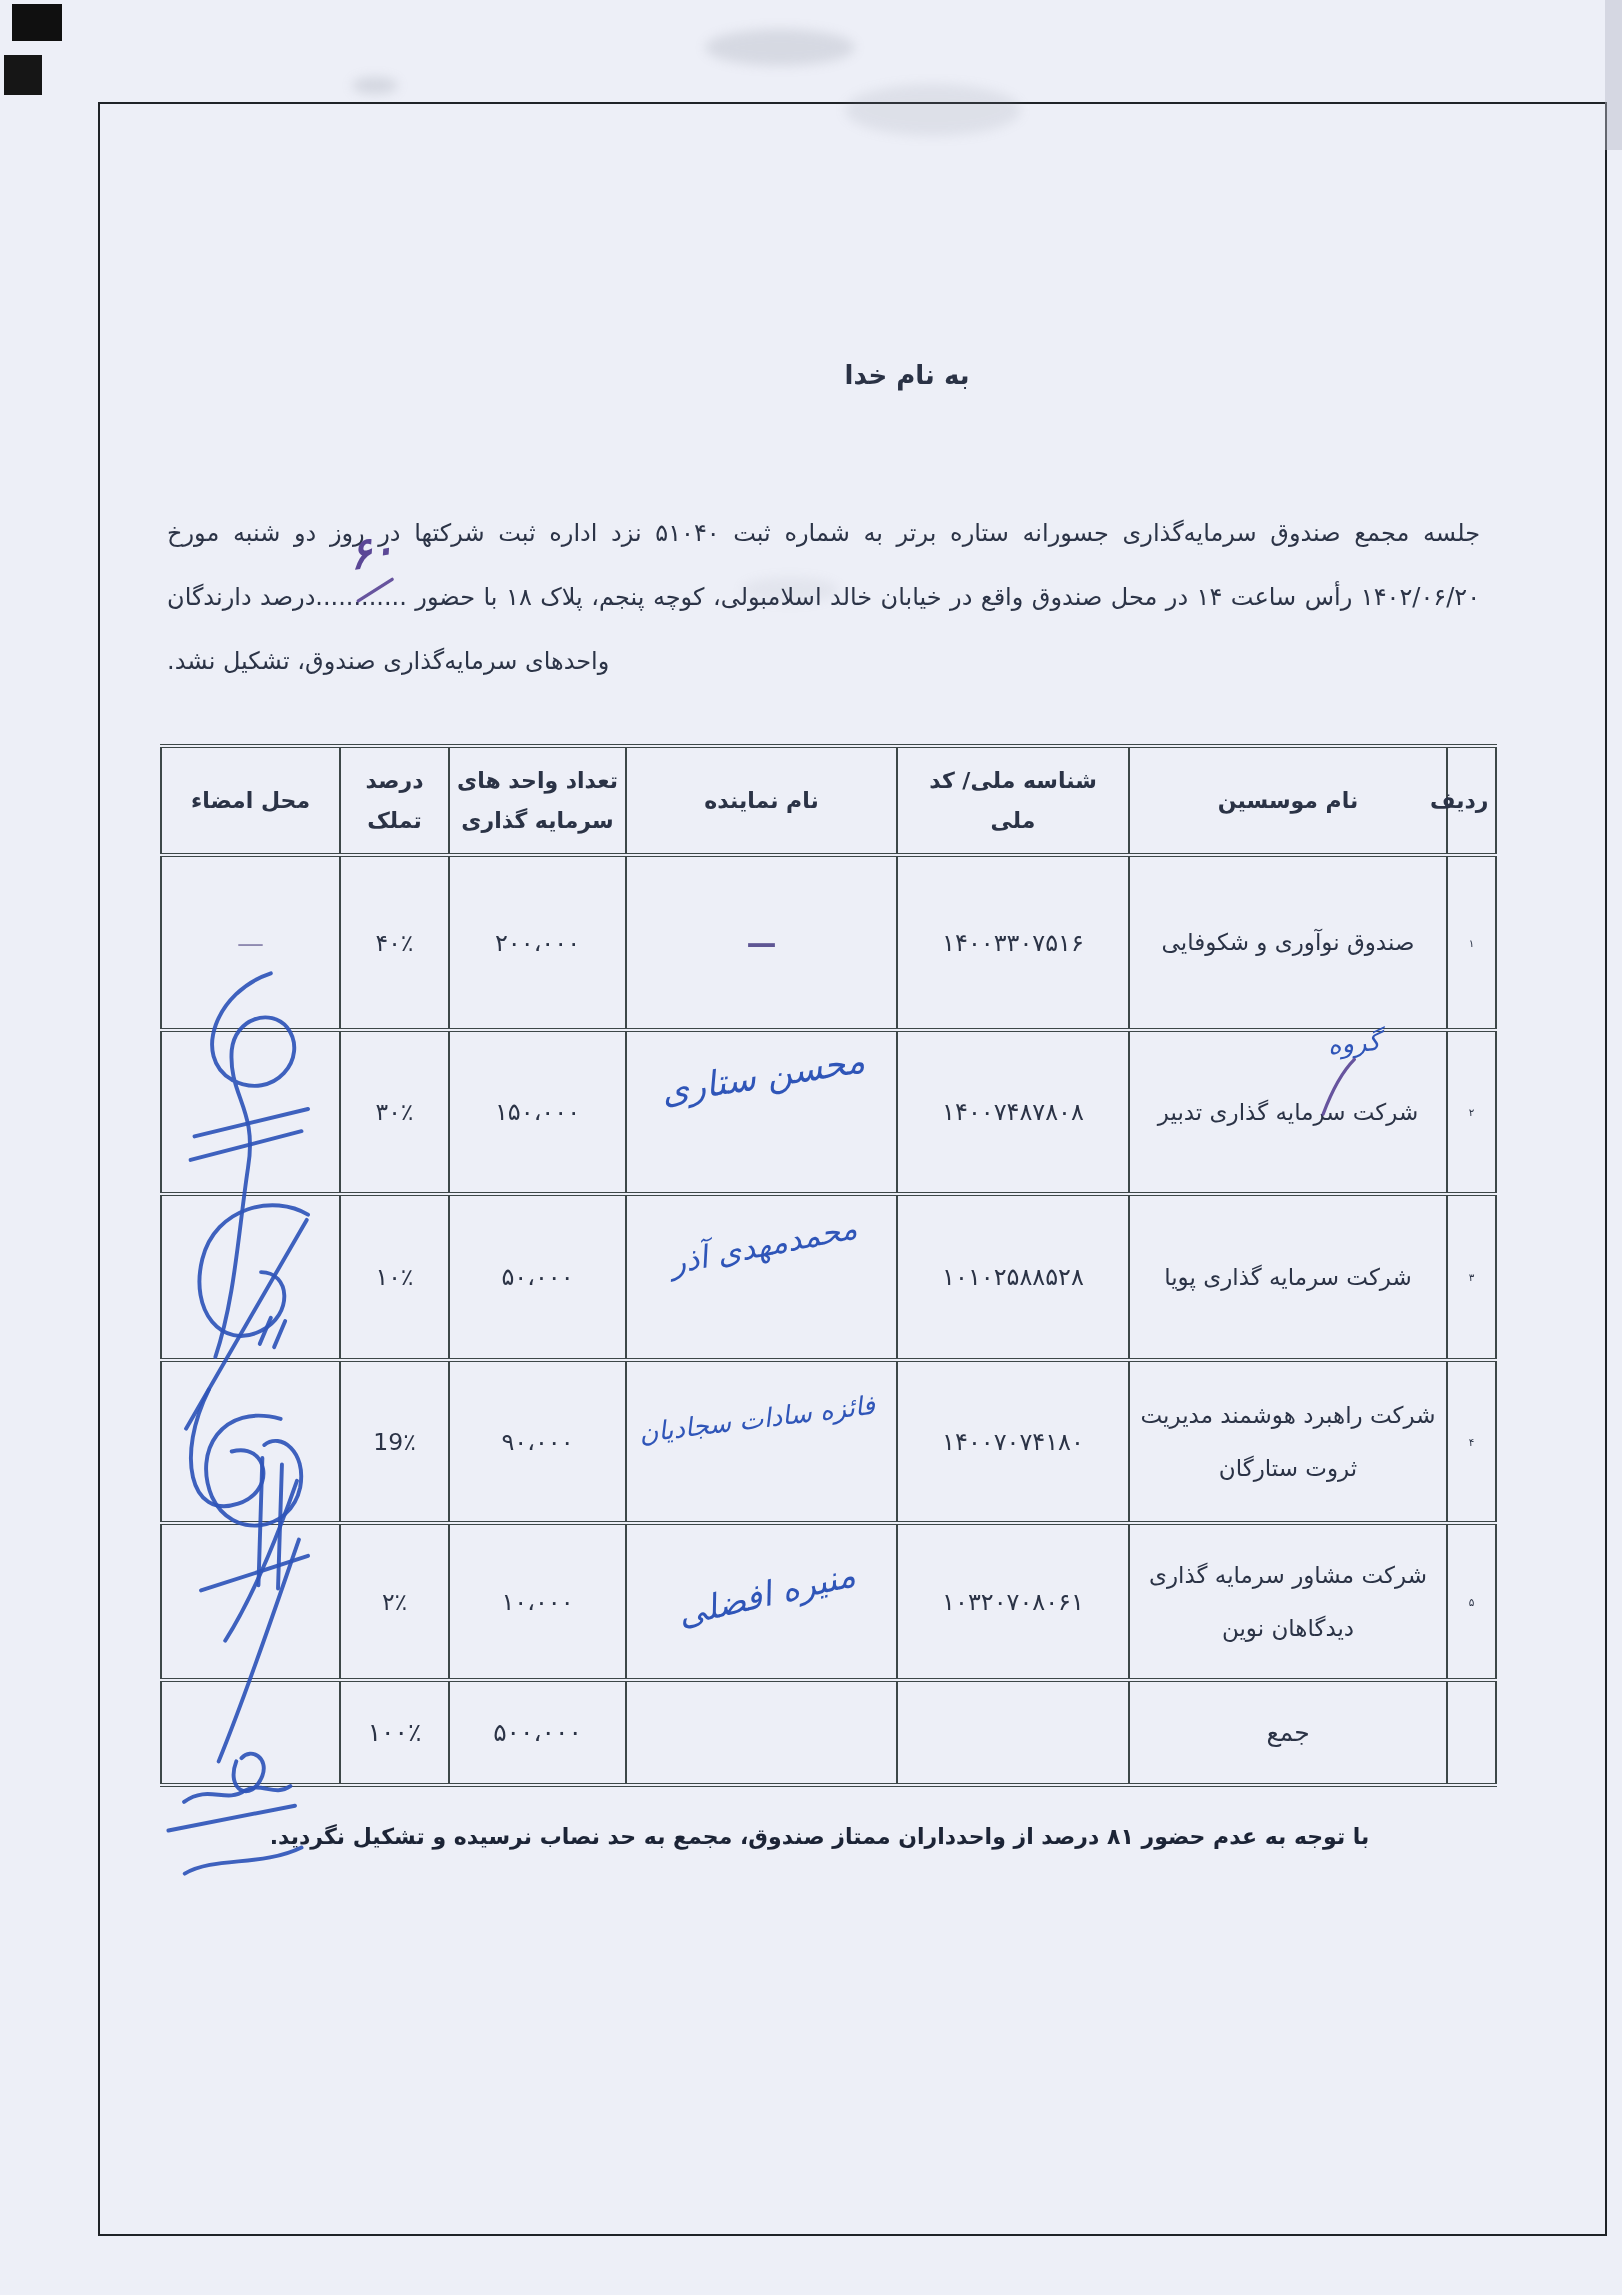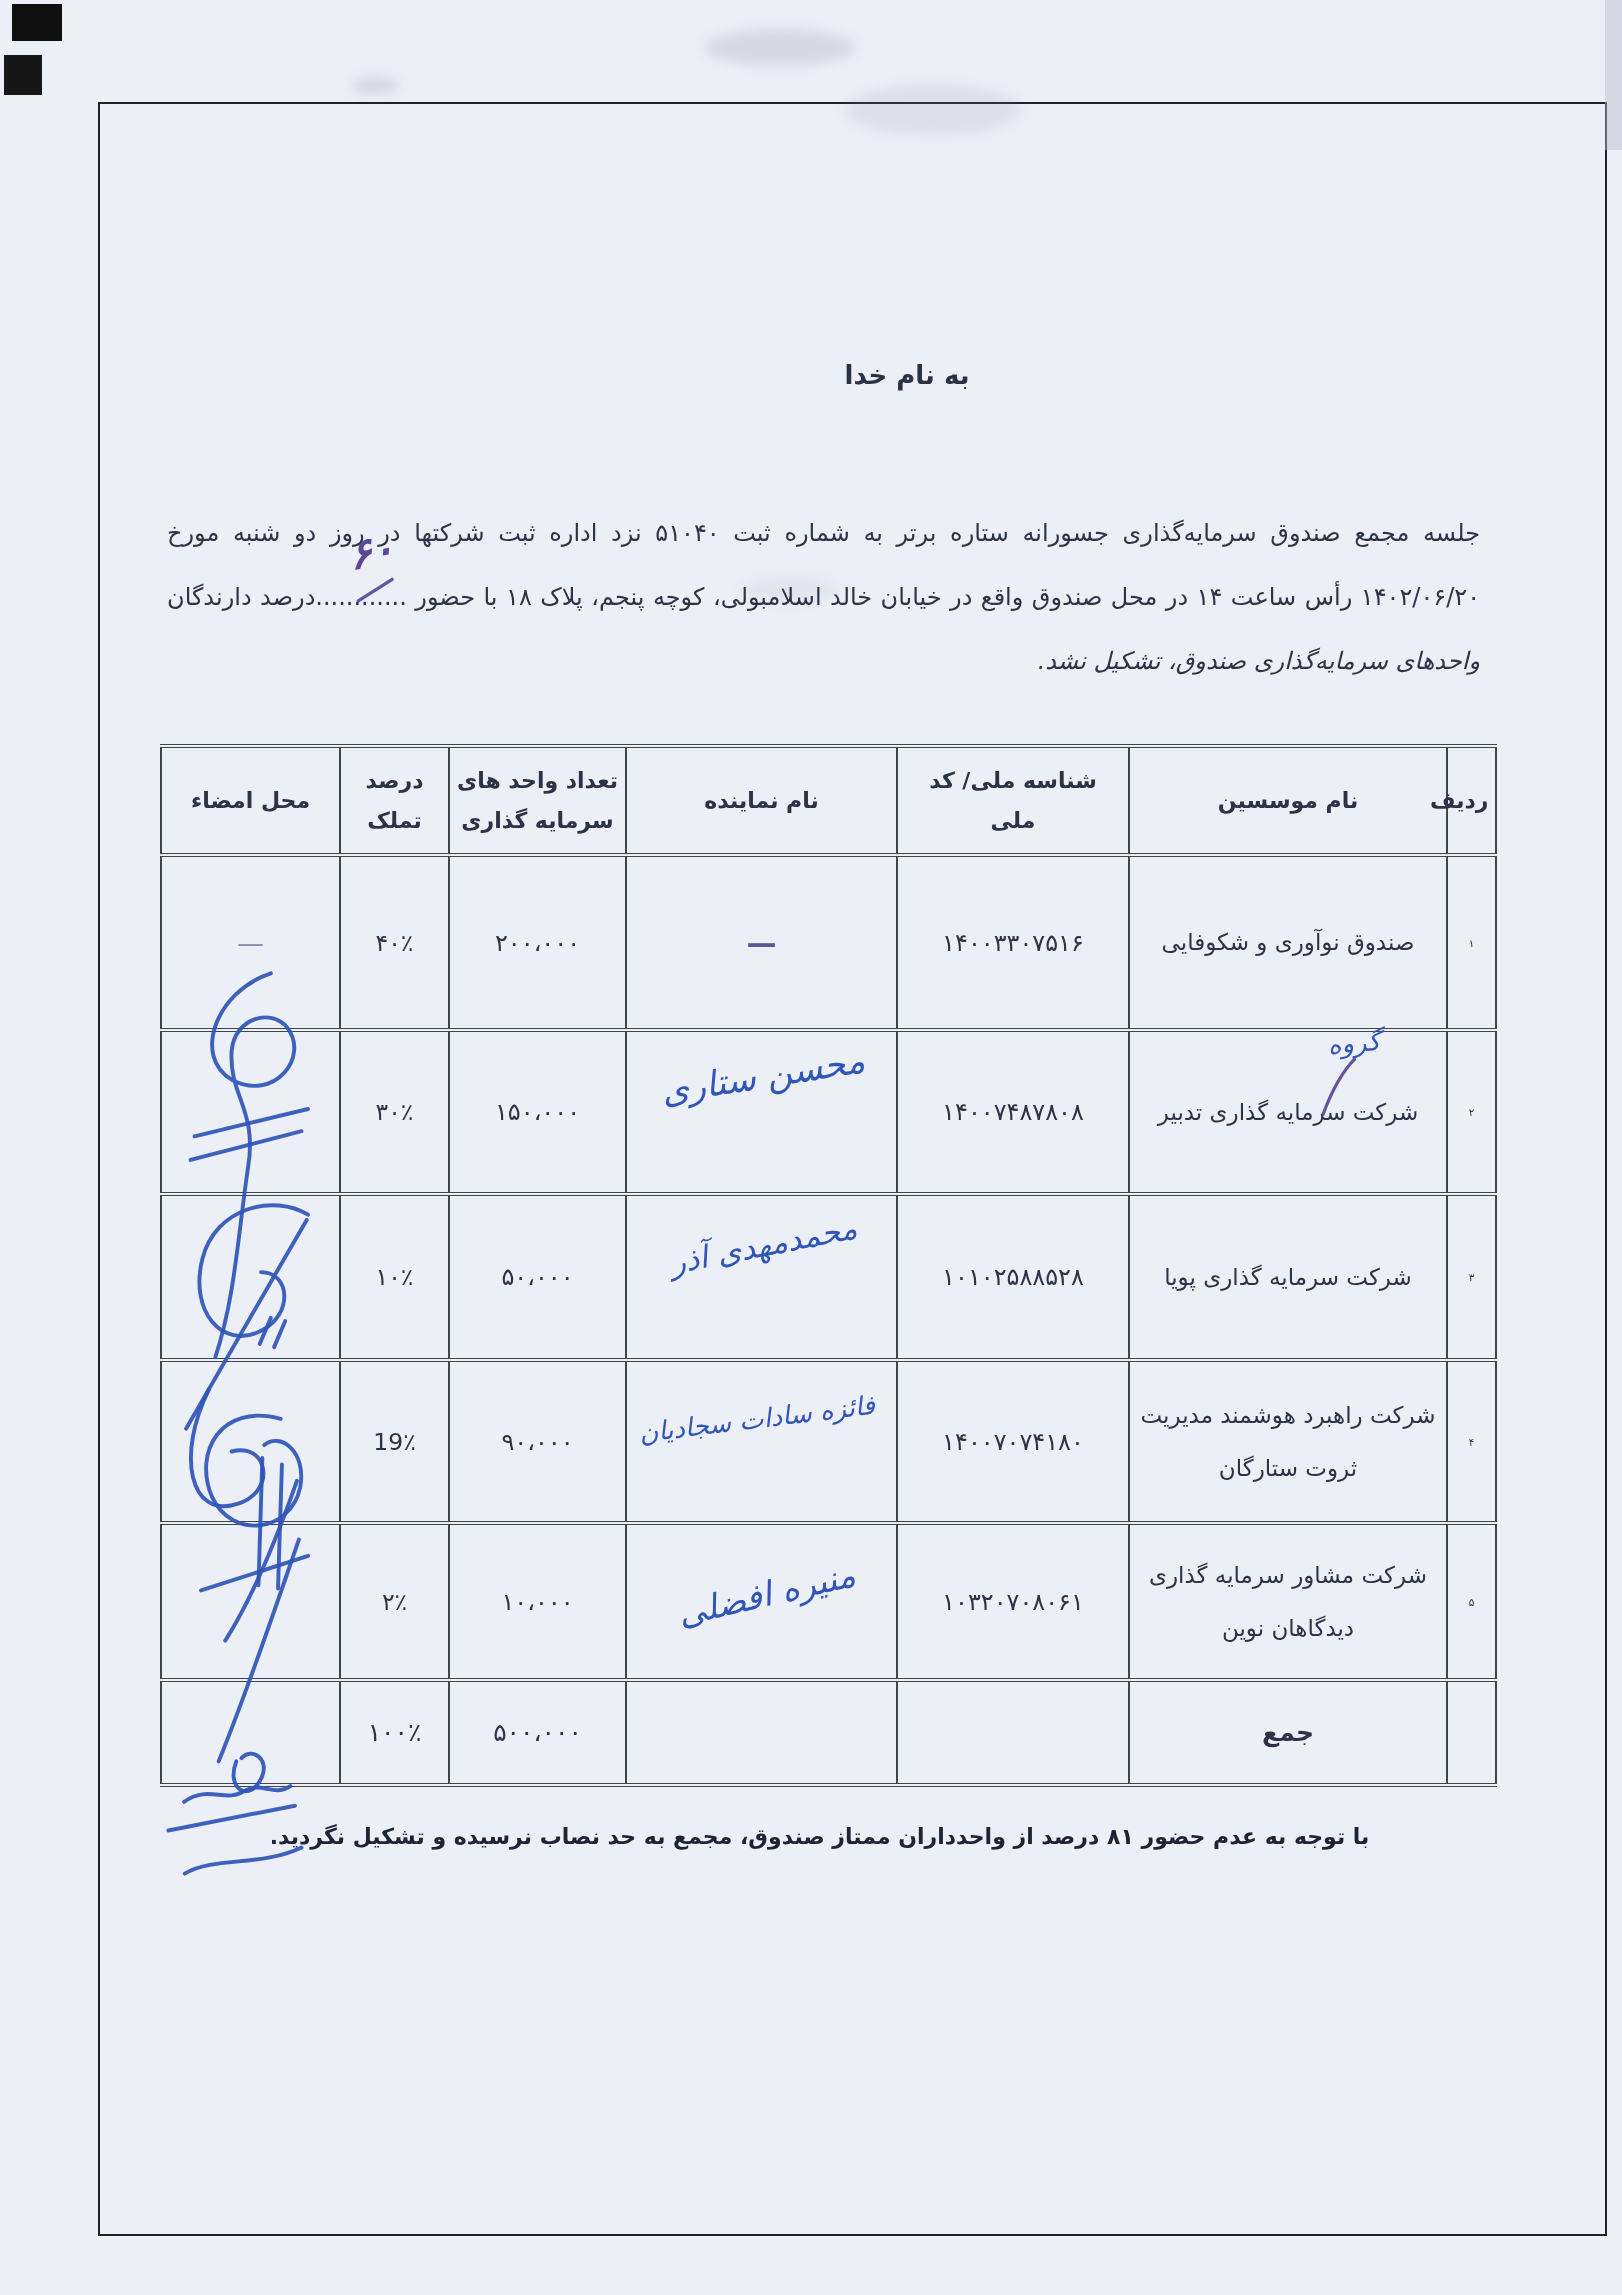--- a/index.html
+++ b/index.html
@@ -21,21 +21,21 @@
   .s4{left:741px;top:577px;width:98px;height:26px;opacity:.10;}
   .edge-shade{position:absolute;left:1605px;top:0;width:17px;height:150px;background:#b7bbc8;opacity:.45;}
 
   .bismillah{position:absolute;left:333px;top:360px;width:1148px;text-align:center;
     font-size:26px;font-weight:bold;color:#2a3245;}
   .title{position:absolute;left:157px;top:436px;width:1325px;text-align:center;
     font-size:26px;font-weight:bold;color:#273044;}
   .bodyline{position:absolute;left:167px;width:1313px;font-size:24px;line-height:1.5;color:#2c3447;}
   .l1{top:515px;text-align:justify;text-align-last:justify;}
   .l2{top:579px;text-align:justify;text-align-last:justify;}
-  .l3{top:643px;text-align:right;font-style:italic;}
+  .l3{top:643px;text-align:left;}
   .list-intro{position:absolute;left:167px;top:673px;width:1313px;text-align:right;font-size:24px;}
 
   .hw{font-style:italic;color:#2f55b8;}
   .hw-percent{position:absolute;left:349px;top:527px;font-size:42px;color:#5b4796;
     transform:rotate(-10deg);font-weight:bold;font-style:italic;}
   .hw-groh{position:absolute;left:1302px;top:1028px;width:104px;font-size:26px;
     transform:rotate(-5deg);text-align:center;}
   .rep-hw{position:absolute;text-align:center;}
   .rep2{left:636px;top:1056px;width:254px;font-size:35px;transform:rotate(-9deg);}
   .rep3{left:643px;top:1227px;width:241px;font-size:31px;transform:rotate(-11deg);}
@@ -52,21 +52,21 @@
   .doc-table tbody tr:nth-child(2){height:164px;}
   .doc-table tbody tr:nth-child(3){height:166px;}
   .doc-table tbody tr:nth-child(4){height:163px;}
   .doc-table tbody tr:nth-child(5){height:157px;}
   .doc-table tbody tr.total-row{height:105px;}
   .doc-table th{font-size:22px;font-weight:bold;line-height:1.8;}
   .cell-founder{font-size:23px;line-height:2.3;}
   .cell-id{font-size:24px;letter-spacing:0.7px;}
   .cell-units{font-size:24px;}
   .cell-percent{font-size:23.5px;}
-  .total-label{font-size:25px;font-weight:bold;}
+  .total-label{font-size:25px;font-weight:normal;}
   .total-units,.total-percent{font-size:25px;}
   .dash{color:#5f5694;font-size:30px;font-weight:bold;}
   .dash-faint{color:#8f8ab0;font-size:27px;}
 
   .footer-note{position:absolute;left:157px;top:1824px;width:1325px;text-align:center;
     font-size:22px;font-weight:bold;color:#1c2436;}
 
   .ink-overlay{position:absolute;left:0;top:0;width:1622px;height:2295px;pointer-events:none;}
   .ink-overlay path{fill:none;stroke:#2f55b8;stroke-width:6;stroke-linecap:round;
     stroke-linejoin:round;opacity:.92;}

